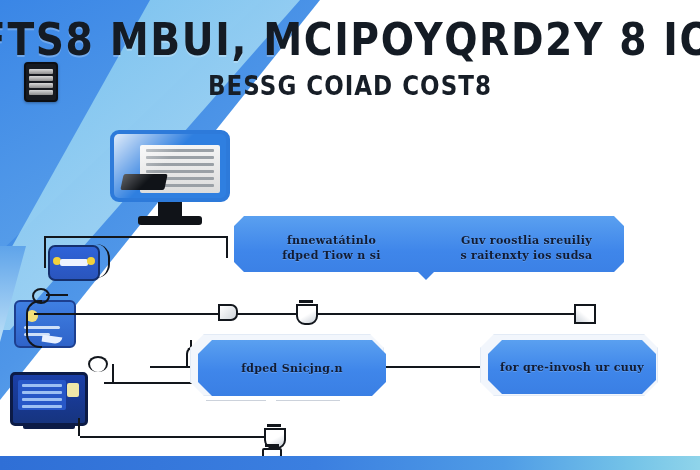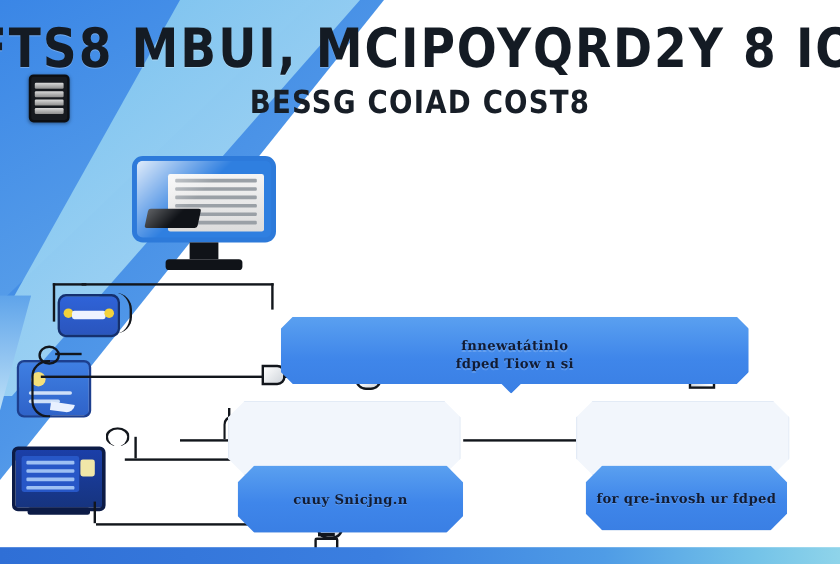--- a/index.html
+++ b/index.html
@@ -171,21 +171,20 @@
   }
 
   
   .callout{
     position:absolute;
     background:linear-gradient(180deg,#5aa0f0 0%,#3f86ea 55%,#3a7fe4 100%);
     color:#10203d;
     display:flex;align-items:center;justify-content:center;
     text-align:center;
     box-shadow:0 2px 4px rgba(0,0,0,.18);
-    margin-top:48px;
   }
   .callout .txt{
     font-family:"DejaVu Serif",serif;
     font-weight:bold;
     font-size:11px;
     line-height:15px;
     color:#121c33;
     letter-spacing:.3px;
     text-shadow:0 1px 0 rgba(255,255,255,.18);
   }
@@ -327,27 +326,31 @@
   <div class="faint-rule" style="left:206px;top:400px;width:60px;"></div>
   <div class="faint-rule" style="left:276px;top:400px;width:64px;"></div>
 
   <div class="banner-shadow"></div>
   <div class="callout banner">
     <div class="cols">
       <div>
         <div class="txt">fnnewatátinlo</div>
         <div class="txt">fdped Tiow n si</div>
       </div>
+      <div>
+        <div class="txt">Guv roostlia sreuiliy</div>
+        <div class="txt">s raitenxty ios sudsa</div>
+      </div>
     </div>
   </div>
 
   <div class="oct-halo oct-halo-l"></div>
   <div class="callout oct oct-left">
-    <span class="txt">cuuy  Snicjng.n</span>
+    <span class="txt">fdped  Snicjng.n</span>
   </div>
 
   <div class="oct-halo oct-halo-r"></div>
   <div class="callout oct oct-right">
-    <span class="txt">for qre-invosh  ur fdped</span>
+    <span class="txt">for qre-invosh  ur cuuy</span>
   </div>
 
   <div class="bottom-bar"></div>
 </div>
 
 </body></html>

